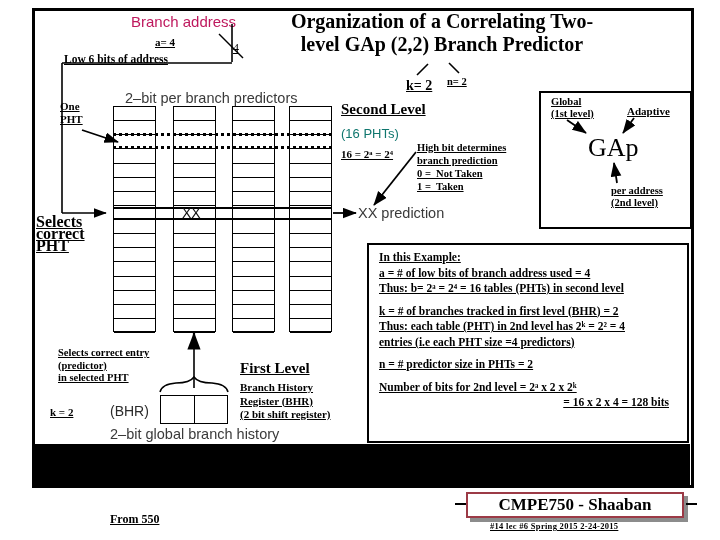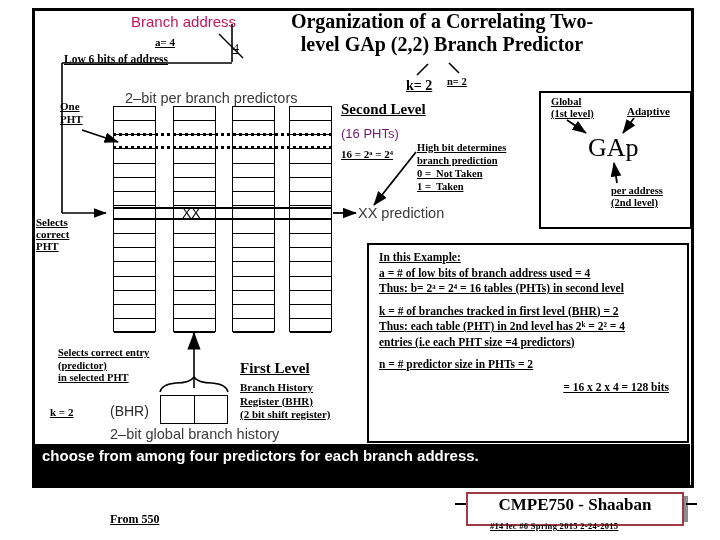--- a/index.html
+++ b/index.html
@@ -18,33 +18,33 @@
   
   .branch-address{left:131px;top:13px;font-family:"Liberation Sans",sans-serif;font-size:15px;color:#be185d;}
   .a4{left:155px;top:36px;font-size:11px;}
   .four{left:233px;top:41px;font-size:12px;font-weight:normal;}
   .low4{left:64px;top:53px;font-size:11.5px;}
 
   
   .predictors-label{left:125px;top:90px;font-family:"Liberation Sans",sans-serif;font-size:14.5px;color:#3a3a3a;}
   .one{left:60px;top:100px;font-size:11px;}
   .pht{left:60px;top:113px;font-size:11px;}
-  .selects-correct{left:36px;top:216px;font-size:11px;line-height:12px;}
+  .selects-correct{left:36px;top:216px;font-size:16px;line-height:12px;}
 
   .col{position:absolute;top:106px;width:43px;height:226px;border:1.6px solid #000;box-sizing:border-box;}
   .col .cell{border-bottom:1px solid #000;box-sizing:border-box;}
 
   .dots{position:absolute;height:0;border-top:3px dotted #000;}
 
   .xxrow{position:absolute;left:113px;top:207px;width:219px;height:13px;border-top:2.5px solid #000;border-bottom:2.5px solid #000;box-sizing:border-box;}
   .xxtext{left:182px;top:205px;font-family:"Liberation Sans",sans-serif;font-size:14px;color:#111;}
 
   
   .second-level{left:341px;top:101px;font-size:15px;}
-  .phts16{left:341px;top:126px;font-family:"Liberation Sans",sans-serif;font-size:13px;color:#701a75;}
+  .phts16{left:341px;top:126px;font-family:"Liberation Sans",sans-serif;font-size:13px;color:#0f766e;}
   .eq16{left:341px;top:148px;font-size:11px;}
   .highbit{left:417px;top:141px;font-size:10.5px;line-height:13px;}
   .xxpred{left:358px;top:205px;font-family:"Liberation Sans",sans-serif;font-size:14.5px;color:#3a3a3a;}
 
   
   .k2t{left:406px;top:78px;font-size:14px;}
   .n2t{left:447px;top:76px;font-size:10.5px;}
 
   
   .gapbox{left:539px;top:91px;width:153px;height:138px;border:2.5px solid #000;box-sizing:border-box;}
@@ -70,21 +70,21 @@
   .bhrbox:after{content:"";position:absolute;left:33px;top:0;width:0;height:100%;border-left:1.6px solid #000;}
 
   
   .banner{left:35px;top:444px;width:655px;height:41px;background:#000;color:#fff;font-family:"Liberation Sans",sans-serif;font-weight:bold;font-size:15px;line-height:19px;text-align:justify;box-sizing:border-box;padding:2px 7px 0 7px;}
   .banner .l1{display:block;text-align:right;}
   .banner .l2{display:block;text-align:left;}
 
   
   .from550{left:110px;top:512px;font-size:12px;}
   .shadow{left:470px;top:496px;width:218px;height:26px;background:#8c8c8c;}
-  .cmpe{left:466px;top:492px;width:218px;height:34px;background:#fff;border:2.5px solid #9c3a46;box-sizing:border-box;text-align:center;font-family:"Liberation Serif",serif;font-weight:bold;font-size:17px;line-height:22px;color:#000;}
+  .cmpe{left:466px;top:492px;width:218px;height:26px;background:#fff;border:2.5px solid #9c3a46;box-sizing:border-box;text-align:center;font-family:"Liberation Serif",serif;font-weight:bold;font-size:17px;line-height:22px;color:#000;}
   .cmpe-tick-l{left:455px;top:503px;width:12px;height:0;border-top:2px solid #000;}
   .cmpe-tick-r{left:686px;top:503px;width:11px;height:0;border-top:2px solid #000;}
   .footline{left:490px;top:521px;font-size:8.5px;letter-spacing:.3px;}
 
   svg.ov{position:absolute;left:0;top:0;width:720px;height:540px;pointer-events:none;}
 </style>
 </head>
 <body>
 
 <div id="slide">
@@ -210,37 +210,37 @@
     <div>In this Example:</div>
     <div>a = # of low bits of branch address used  = 4</div>
     <div>Thus:  b= 2ᵃ =  2⁴ = 16   tables (PHTs) in second level</div>
     <span class="blank"></span>
     <div>k =  # of branches tracked  in first level (BHR) = 2</div>
     <div>Thus: each table (PHT) in 2nd level  has  2ᵏ = 2² = 4</div>
     <div>entries  (i.e each PHT size  =4 predictors)</div>
     <span class="blank"></span>
     <div>n =  #  predictor size in PHTs = 2</div>
     <span class="blank"></span>
+    <div>Number of bits for 2nd level = 2ᵃ x 2 x 2ᵏ</div>
     <div style="text-align:right;padding-right:12px;">=  16 x  2 x  4 = 128 bits</div>
   </div>
 
   <div class="abs serif sel-entry" style="white-space:pre;">Selects correct entry
 (predictor)
 in selected PHT</div>
   <div class="abs serif k2">k = 2</div>
   <div class="abs bhrlabel">(BHR)</div>
   <div class="abs bhrbox"></div>
   <div class="abs serif first-level">First Level</div>
   <div class="abs serif bhr-desc" style="white-space:pre;">Branch History
 Register (BHR)
 (2 bit shift register)</div>
   <div class="abs ghist">2–bit global branch history</div>
 
   <div class="abs banner">
-    <span class="l2">choose from among four predictors for each branch address.</span>
   </div>
 
   <div class="abs serif from550">From 550</div>
   <div class="abs shadow"></div>
   <div class="abs cmpe-tick-l"></div>
   <div class="abs cmpe-tick-r"></div>
   <div class="abs cmpe">CMPE750 - Shaaban</div>
   <div class="abs serif footline">#14  lec #6   Spring 2015  2-24-2015</div>
 
   <svg class="ov" viewBox="0 0 720 540">

